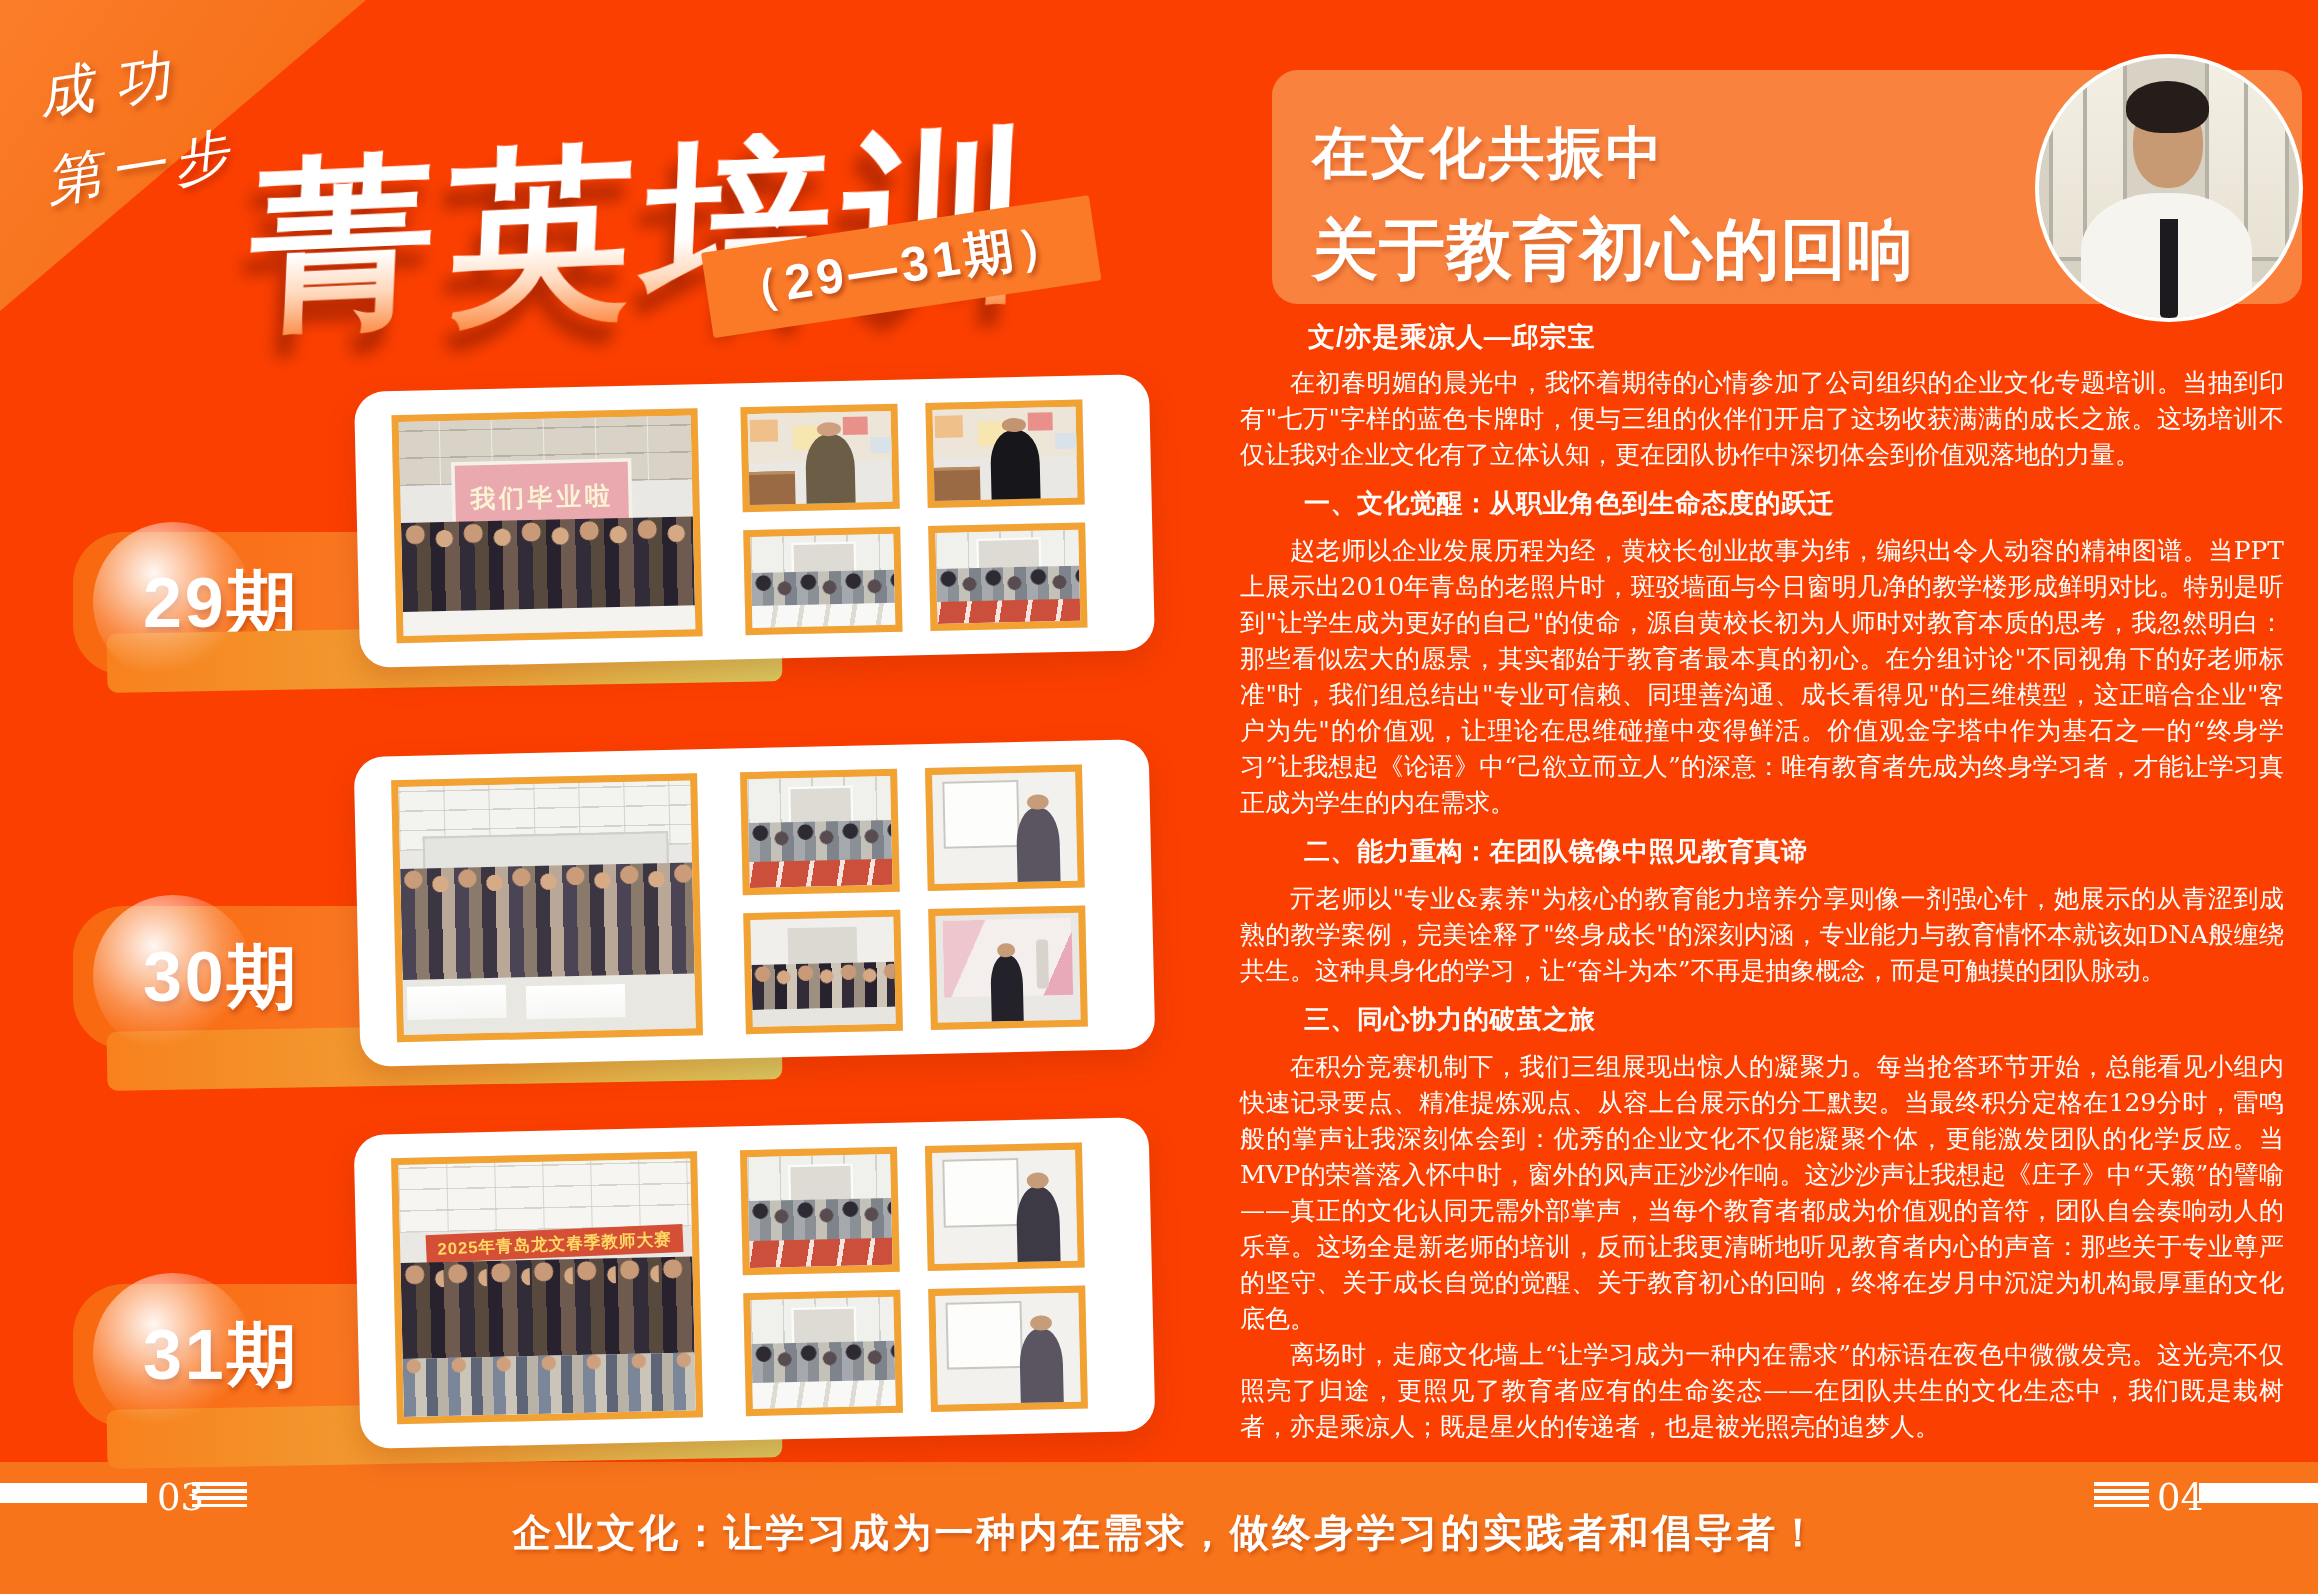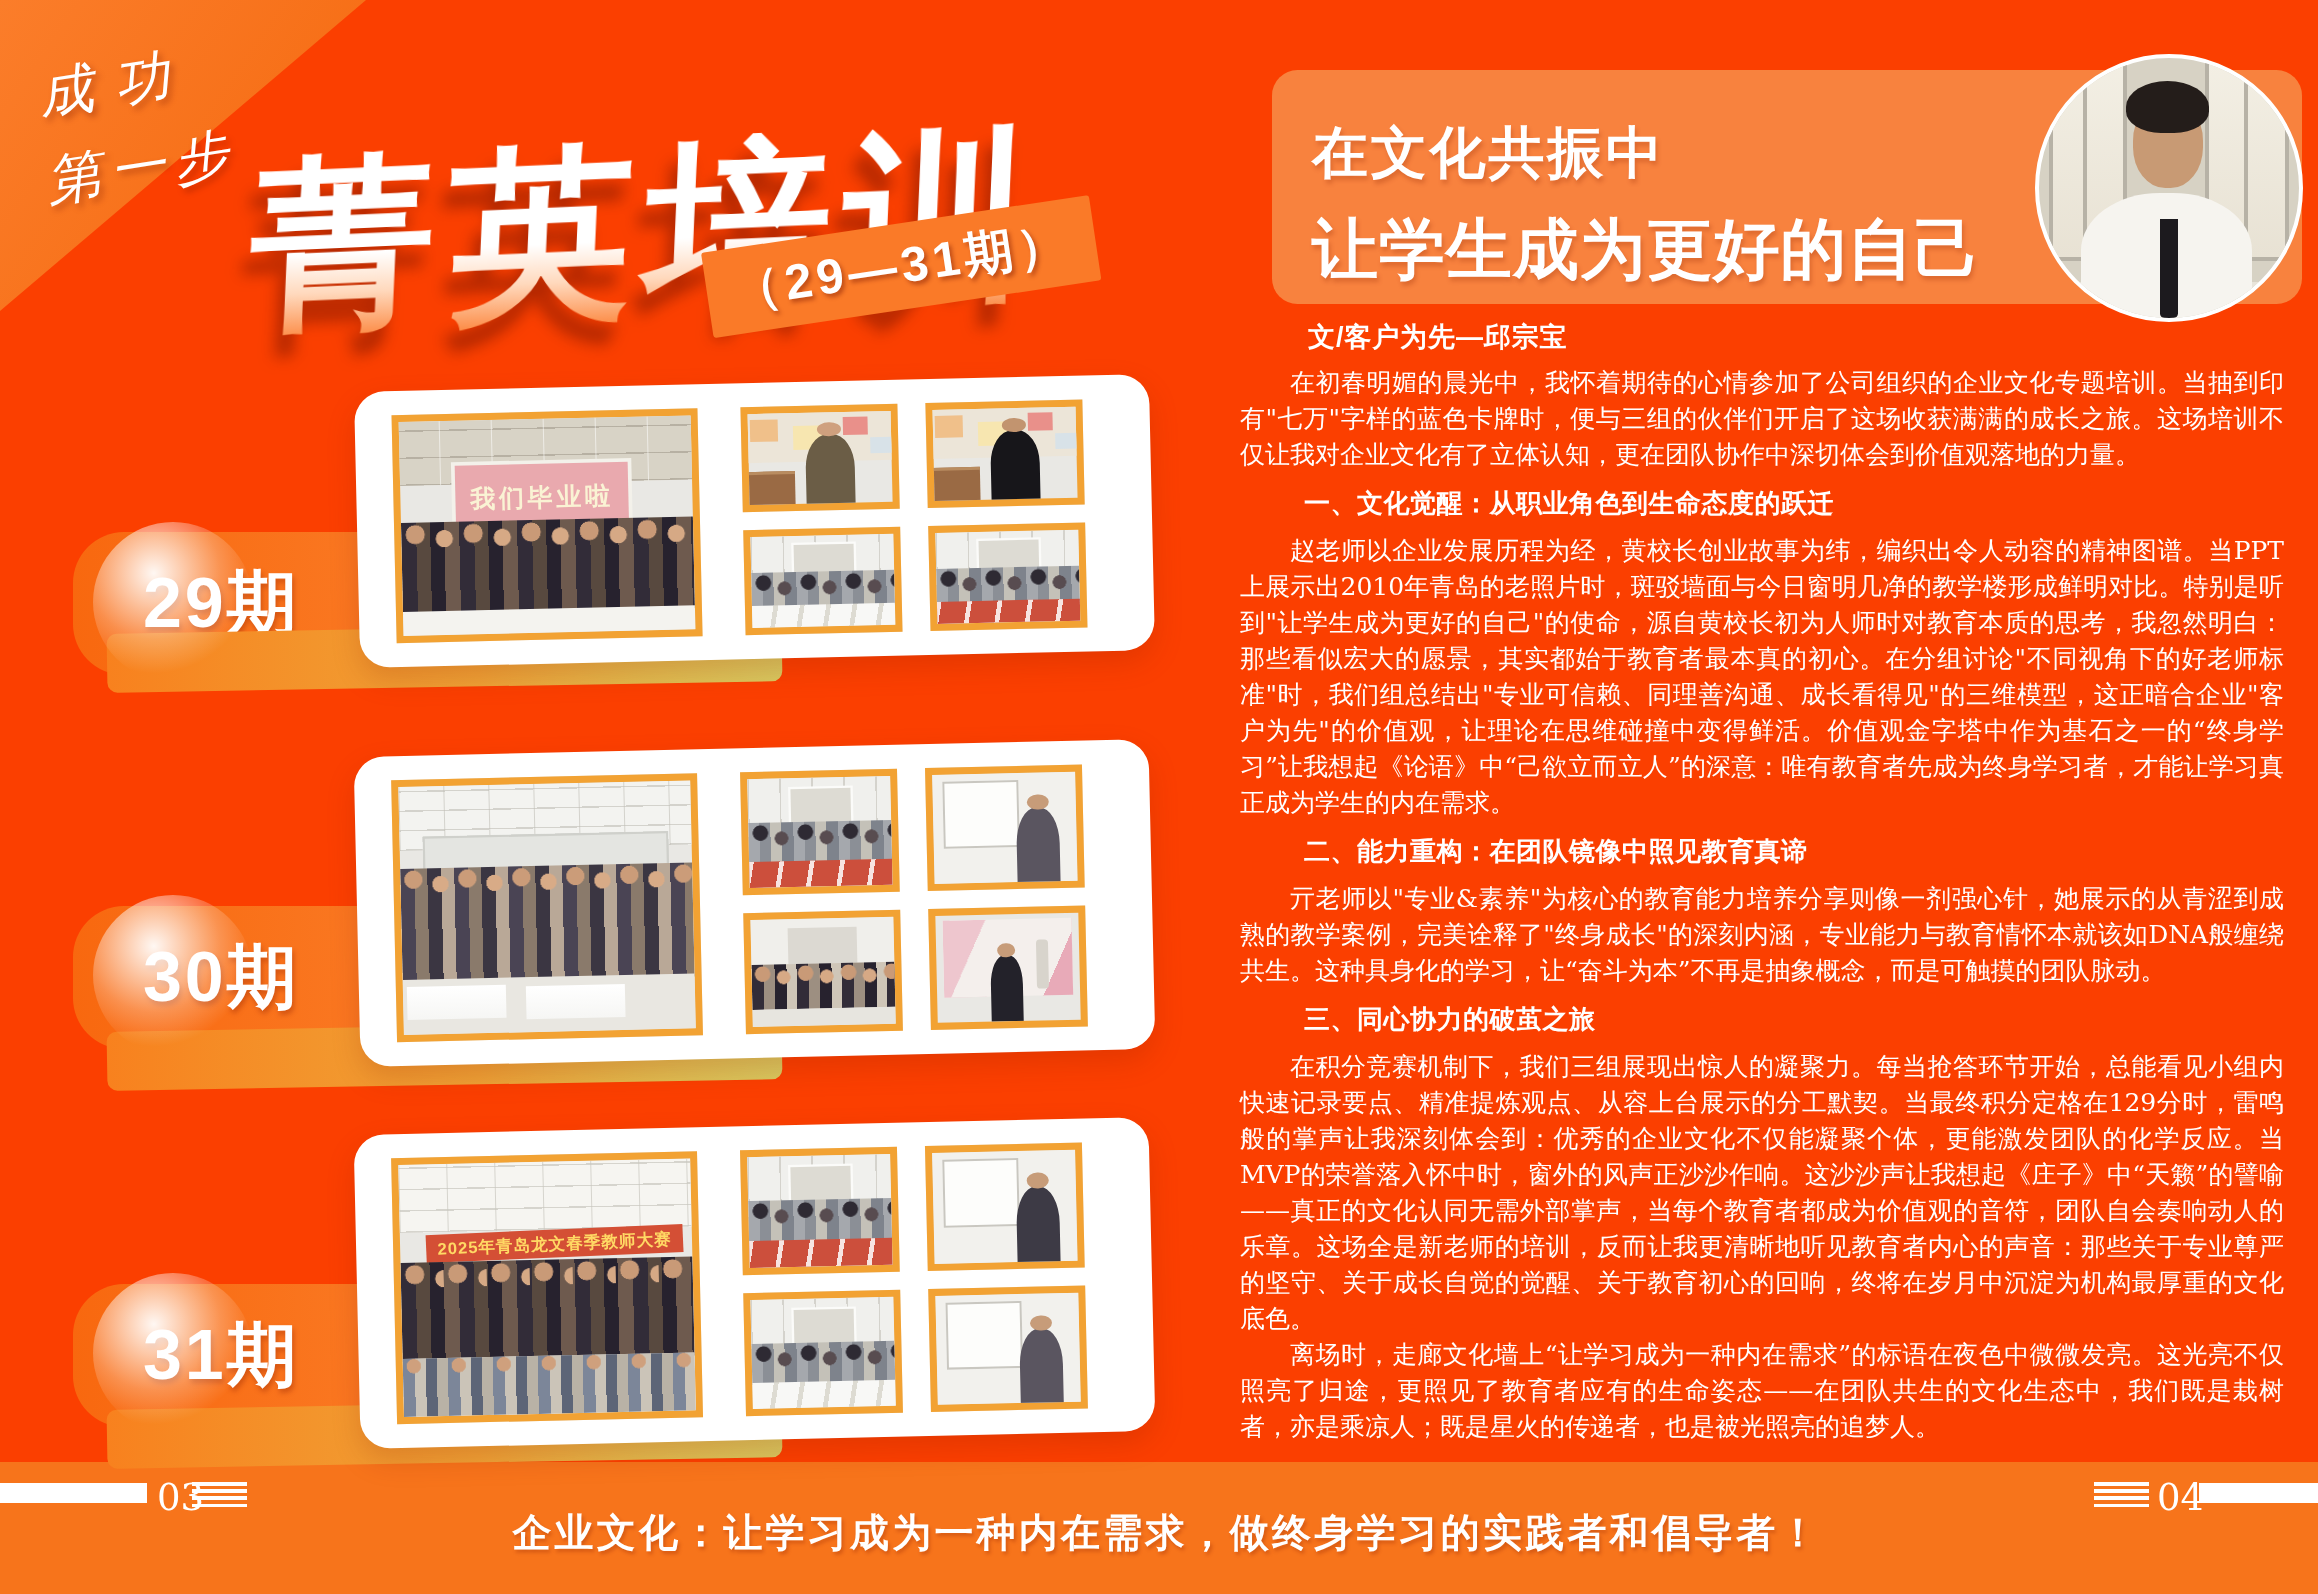--- a/index.html
+++ b/index.html
@@ -324,35 +324,35 @@
           <i class="L3"></i>
           <i class="L4"></i>
       </div>
     </div>
   </div>
 </div>
 
 <div class="abs header-card">
   <div class="header-title">
     <div class="l1">在文化共振中</div>
-    <div class="l2">让学生成为更好的自己</div>
+    <div class="l2">关于教育初心的回响</div>
   </div>
 </div>
 <div class="abs avatar">
   <div class="av-win1"></div>
   <div class="av-win2"></div>
   <div class="av-mul1"></div>
   <div class="av-mul2"></div>
   <div class="av-desk"></div>
   <div class="av-body"></div>
   <div class="av-tie"></div>
   <div class="av-head"></div>
   <div class="av-hair"></div>
 </div>
-<div class="abs byline">文/客户为先—邱宗宝</div>
+<div class="abs byline">文/亦是乘凉人—邱宗宝</div>
 <div class="abs article">
     <div class="art-p">在初春明媚的晨光中，我怀着期待的心情参加了公司组织的企业文化专题培训。当抽到印有"七万"字样的蓝色卡牌时，便与三组的伙伴们开启了这场收获满满的成长之旅。这场培训不仅让我对企业文化有了立体认知，更在团队协作中深切体会到价值观落地的力量。</div>
     <div class="art-h">一、文化觉醒：从职业角色到生命态度的跃迁</div>
     <div class="art-p">赵老师以企业发展历程为经，黄校长创业故事为纬，编织出令人动容的精神图谱。当PPT上展示出2010年青岛的老照片时，斑驳墙面与今日窗明几净的教学楼形成鲜明对比。特别是听到"让学生成为更好的自己"的使命，源自黄校长初为人师时对教育本质的思考，我忽然明白：那些看似宏大的愿景，其实都始于教育者最本真的初心。在分组讨论"不同视角下的好老师标准"时，我们组总结出"专业可信赖、同理善沟通、成长看得见"的三维模型，这正暗合企业"客户为先"的价值观，让理论在思维碰撞中变得鲜活。价值观金字塔中作为基石之一的“终身学习”让我想起《论语》中“己欲立而立人”的深意：唯有教育者先成为终身学习者，才能让学习真正成为学生的内在需求。</div>
     <div class="art-h">二、能力重构：在团队镜像中照见教育真谛</div>
     <div class="art-p">亓老师以"专业&amp;素养"为核心的教育能力培养分享则像一剂强心针，她展示的从青涩到成熟的教学案例，完美诠释了"终身成长"的深刻内涵，专业能力与教育情怀本就该如DNA般缠绕共生。这种具身化的学习，让“奋斗为本”不再是抽象概念，而是可触摸的团队脉动。</div>
     <div class="art-h">三、同心协力的破茧之旅</div>
     <div class="art-p">在积分竞赛机制下，我们三组展现出惊人的凝聚力。每当抢答环节开始，总能看见小组内快速记录要点、精准提炼观点、从容上台展示的分工默契。当最终积分定格在129分时，雷鸣般的掌声让我深刻体会到：优秀的企业文化不仅能凝聚个体，更能激发团队的化学反应。当MVP的荣誉落入怀中时，窗外的风声正沙沙作响。这沙沙声让我想起《庄子》中“天籁”的譬喻——真正的文化认同无需外部掌声，当每个教育者都成为价值观的音符，团队自会奏响动人的乐章。这场全是新老师的培训，反而让我更清晰地听见教育者内心的声音：那些关于专业尊严的坚守、关于成长自觉的觉醒、关于教育初心的回响，终将在岁月中沉淀为机构最厚重的文化底色。</div>
     <div class="art-p">离场时，走廊文化墙上“让学习成为一种内在需求”的标语在夜色中微微发亮。这光亮不仅照亮了归途，更照见了教育者应有的生命姿态——在团队共生的文化生态中，我们既是栽树者，亦是乘凉人；既是星火的传递者，也是被光照亮的追梦人。</div>
   </div>

